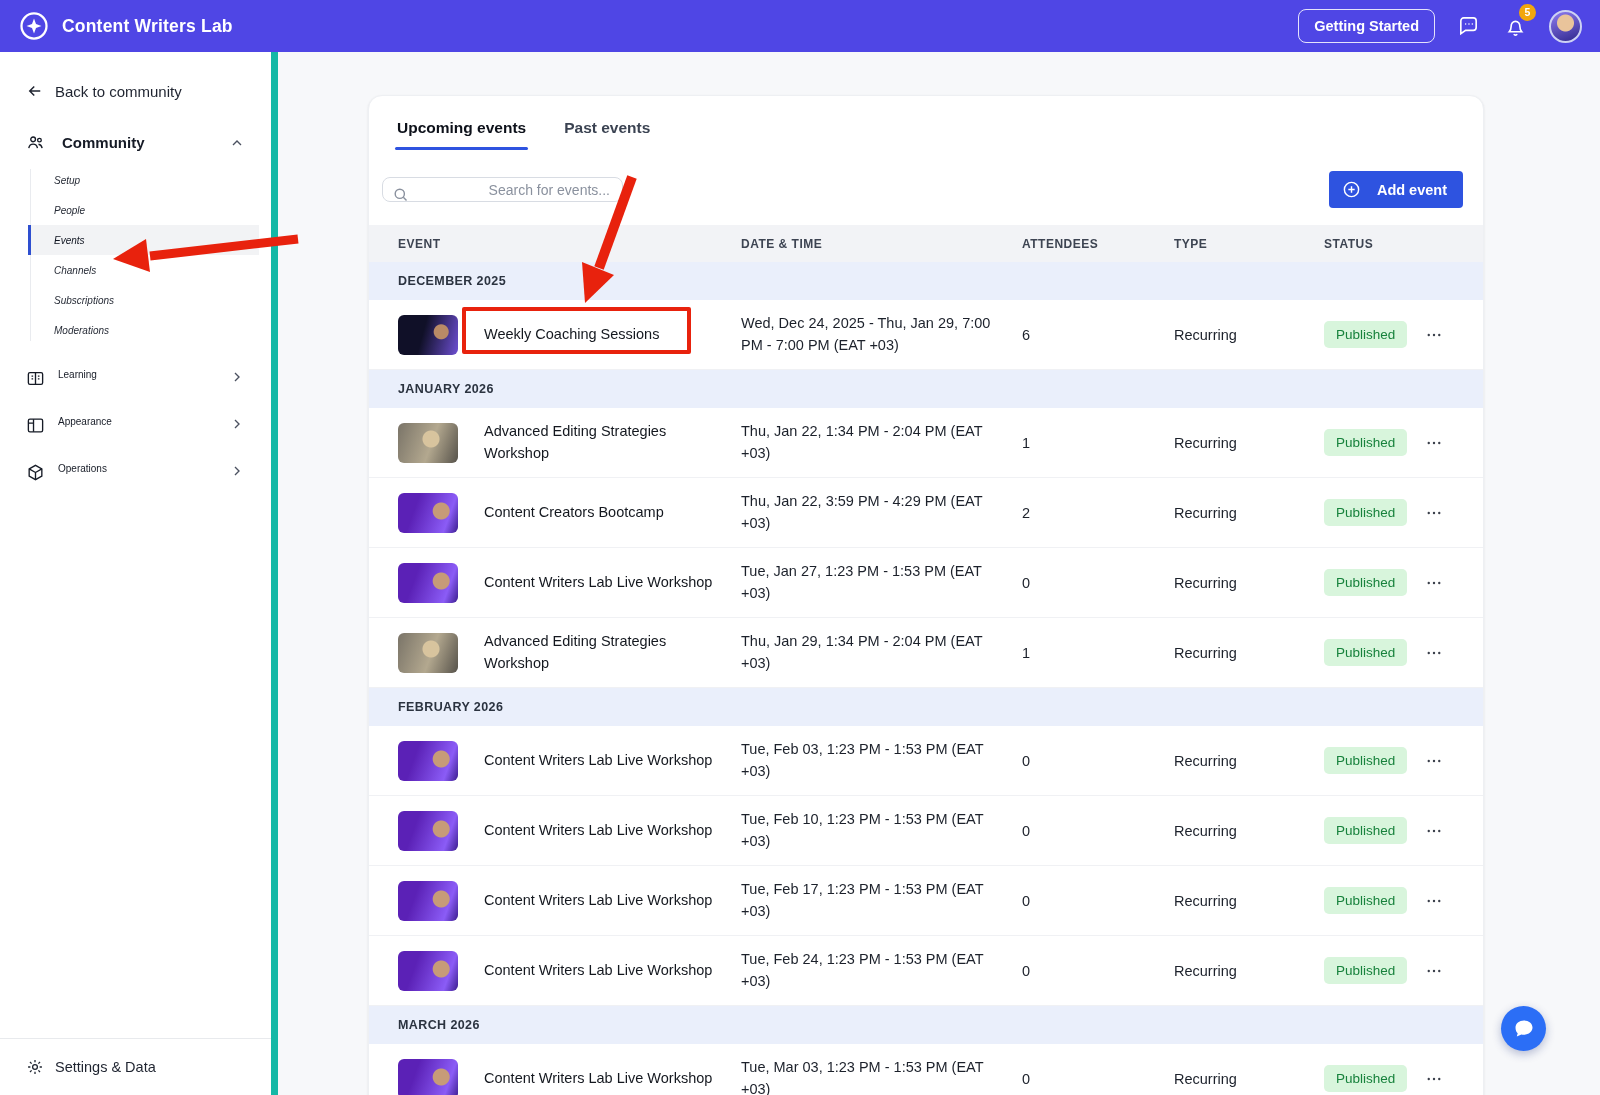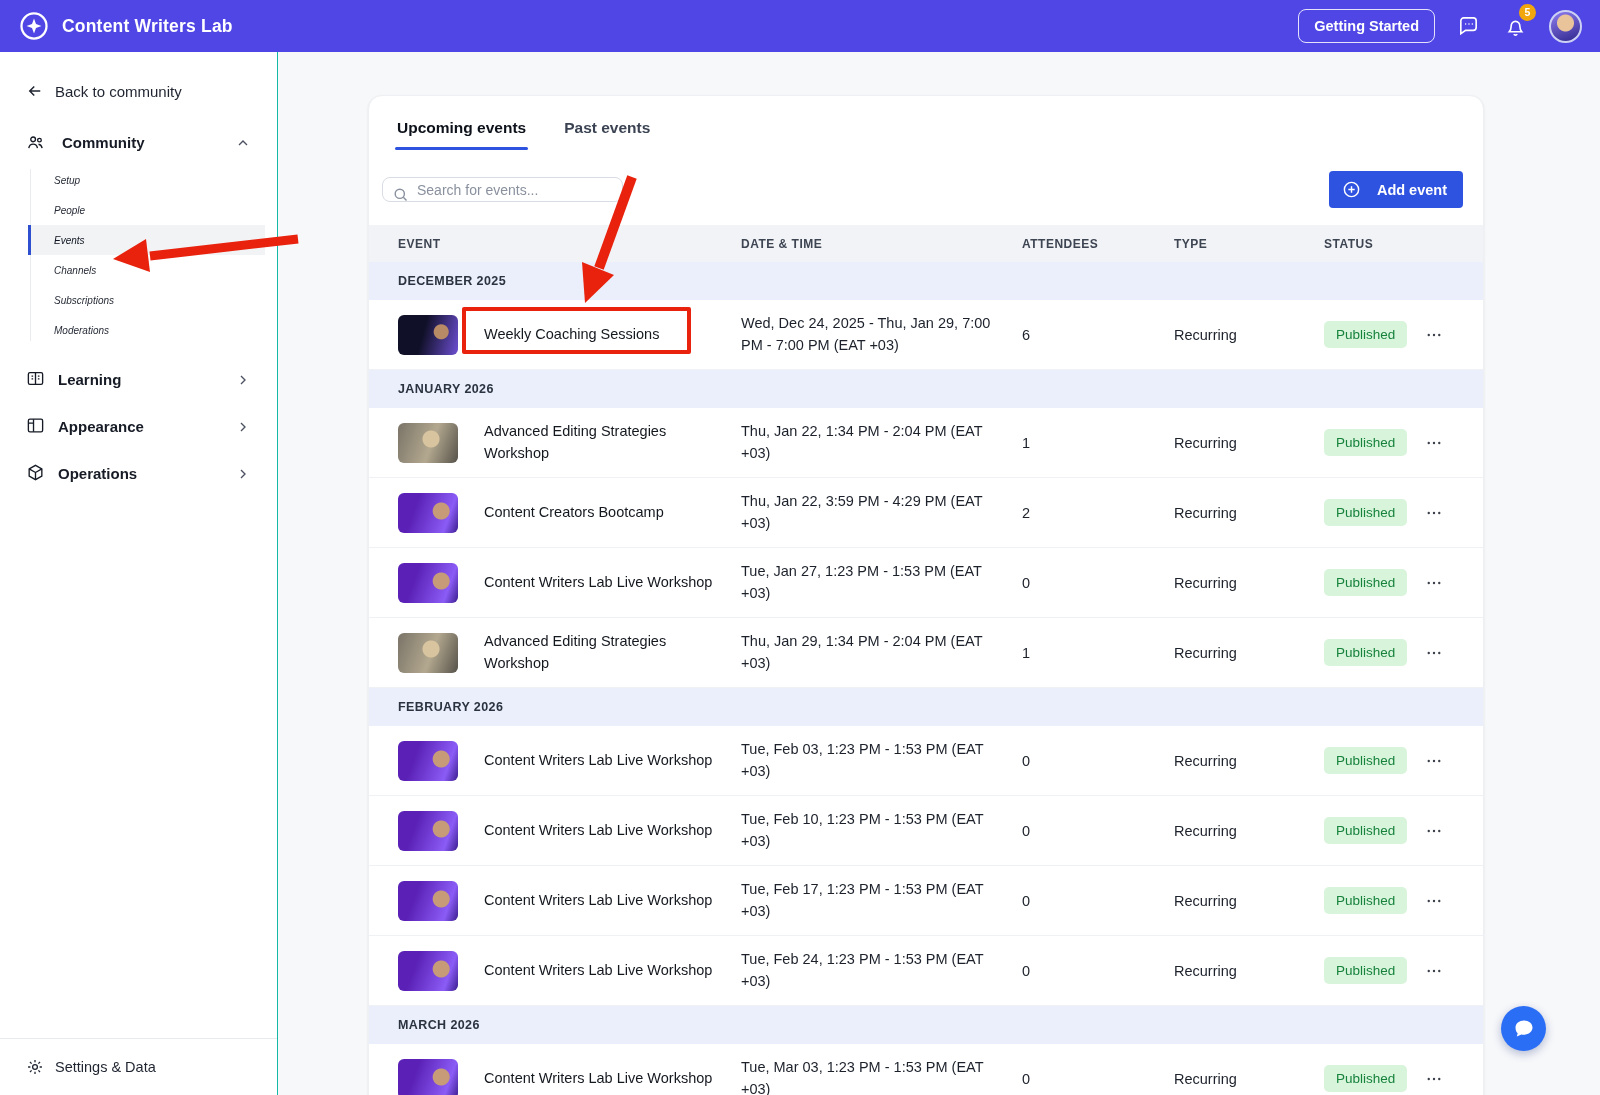--- a/index.html
+++ b/index.html
@@ -32,34 +32,34 @@
   }
   .avatar {
     width:33px; height:33px; border-radius:50%; cursor:pointer; border:2px solid #cdd2f4;
     background:
       radial-gradient(circle at 50% 38%, #e9c49b 0 8px, rgba(0,0,0,0) 9px),
       linear-gradient(160deg,#8e7cf0,#30288e);
   }
   
   .shell { display:flex; height:1043px; }
   .sidebar {
-    width:278px; background:#fff; border-right:1px solid #14b8a6;
+    width:278px; background:#fff; border-right:7px solid #14b8a6;
     display:flex; flex-direction:column; flex-shrink:0;
   }
   .back-link { display:flex; gap:11px; align-items:center; padding:30px 26px 20px; font-size:15px; font-weight:500; color:#1f2430; cursor:pointer; }
   .side-group-header { display:flex; align-items:center; gap:17px; padding:13px 26px; font-weight:700; font-size:15px; color:#161b26; cursor:pointer; }
   .side-group-header .chev { margin-left:auto; display:flex; }
   .submenu { position:relative; margin:0 0 10px; }
   .submenu::before { content:""; position:absolute; left:30px; top:4px; bottom:4px; width:1px; background:#e9ebef; }
   .submenu-item {
     margin-left:28px; margin-right:12px; padding:9.5px 10px 9.5px 26px;
     font-size:10px; color:#262b36; cursor:pointer; position:relative;font-style:italic;
   }
   .submenu-item.active { background:#f2f3f5; color:#0f1420; box-shadow: inset 3px 0 0 #2e4fd0; }
-  .side-nav-item { display:flex; align-items:flex-end; gap:13px; padding:14px 26px; font-size:15px; font-weight:700; color:#161b26; cursor:pointer; }
+  .side-nav-item { display:flex; align-items:flex-start; gap:13px; padding:14px 26px; font-size:10px; font-weight:400; color:#161b26; cursor:pointer; }
   .side-nav-item .chev { margin-left:auto; display:flex; }
   .sidebar-footer {
     margin-top:auto; border-top:1px solid #e8eaed; padding:19px 26px;
     display:flex; gap:11px; align-items:center; font-size:14.5px; font-weight:500; color:#1f2430; cursor:pointer;
   }
   
   .content { flex:1; padding:43px 26px 17px 90px; }
   .card {
     width:1116px; background:#fff; border-radius:14px; border:1px solid #eef0f3;
     box-shadow:0 1px 3px rgba(16,24,40,.06), 0 1px 2px rgba(16,24,40,.04);
@@ -67,21 +67,21 @@
   }
   .tabs { display:flex; gap:34px; padding:0 26px; }
   .tab { padding:23px 2px 13px; font-size:15.5px; font-weight:600; color:#3b4352; position:relative; cursor:pointer; }
   .tab.active { color:#0d111a; }
   .tab.active::after { content:""; position:absolute; left:0; right:0; bottom:0; height:3px; background:#2e53e0; border-radius:2px; }
   .toolbar { display:flex; align-items:center; justify-content:space-between; padding:21px 20px 17px 13px; }
   .search-wrap { position:relative; }
   .search-wrap svg { position:absolute; left:10px; top:9px; }
   .search-input {
     width:241px; height:25px; border:1px solid #d8dce3; border-radius:8px;
-    padding:0 12px 0 34px; font-size:14px; font-family:inherit; color:#30353f; background:#fff; outline:none;
+    padding:0 12px 0 34px; font-size:14px; font-family:inherit; color:#30353f; background:#fff; outline:none;text-align:right;
   }
   .search-input::placeholder { color:#8a919e; }
   .btn-add-event {
     display:flex; gap:16px; align-items:center; background:#2e53e0; color:#fff; border:none;
     border-radius:4px; padding:9px 16px 9px 13px; font-weight:600; font-size:14.5px; font-family:inherit; cursor:pointer;
   }
   
   .thead, .trow { display:grid; grid-template-columns:343px 281px 152px 150px 95px 37px; padding:0 29px; align-items:center; }
   .thead { background:#f2f3f6; height:37px; font-size:12px; font-weight:700; color:#3d4452; letter-spacing:.5px; }
   .group-row { background:#eaeffb; padding:0 29px; height:38px; display:flex; align-items:center; font-size:12.5px; font-weight:700; color:#2b3340; letter-spacing:.4px; }

